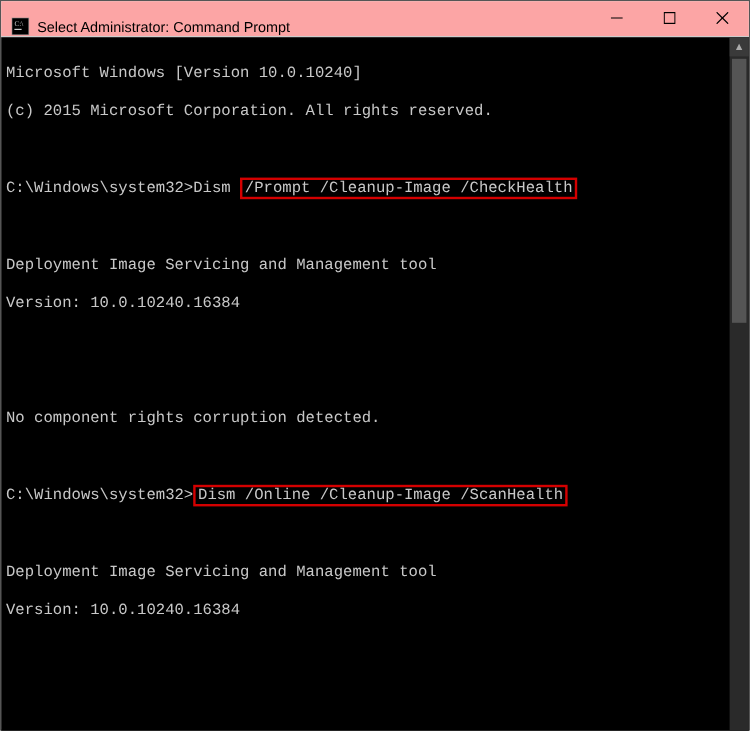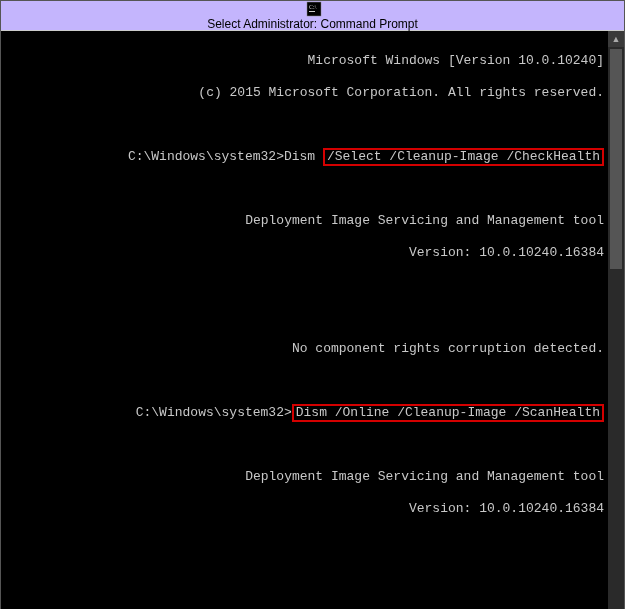--- a/index.html
+++ b/index.html
@@ -6,25 +6,24 @@
   body {
     width: 625px;
     height: 609px;
     background: #fff;
     font-family: "Segoe UI", Tahoma, sans-serif;
     overflow: hidden;
   }
   .window { width: 625px; height: 609px; border: 1px solid #555; background: #fff; display: flex; flex-direction: column; }
   .titlebar {
     height: 30px;
-    background: #c4b5fd;
+    background: #fca5a5;
     display: flex;
-    align-items: center;
+    align-items: flex-end;
     border-bottom: 1px solid #ccc;
-    flex-direction: column;
   }
   .titlebar .icon {
     width: 16px; height: 16px;
     margin: 0 6px 0 8px;
     display: flex; align-items: center; justify-content: center;
   }
   .titlebar .title { font-size: 12px; color: #000; flex: 0 0 auto; }
   .titlebar .spacer { flex: 1; }
   .ctl { width: 44px; height: 30px; display: flex; align-items: center; justify-content: center; color: #000; font-size: 14px; }
   .client {
@@ -35,21 +34,21 @@
   }
   .termwrap { flex: 1; overflow: hidden; }
   .term {
     padding: 6px 4px 4px 4px;
     color: #c8c8c8;
     font-family: Consolas, "Courier New", monospace;
     font-size: 13px;
     line-height: 16px;
     white-space: pre;
   }
-  .line { position: relative; display: block; height: 16px; text-align: right; }
+  .line { position: relative; display: block; height: 16px; }
   .hl {
     border: 2px solid #d40000;
     display: inline-block;
     padding: 0 2px;
     line-height: 14px;
     vertical-align: top;
     position: relative;
     top: -1px;
   }
   .scrollbar {
@@ -106,21 +105,21 @@
         </svg>
     </div>
   </div>
 
   <div class="client">
     <div class="termwrap">
       <div class="term">
 <span class="line">Microsoft Windows [Version 10.0.10240]</span>
 <span class="line">(c) 2015 Microsoft Corporation. All rights reserved.</span>
 <span class="line"></span>
-<span class="line"><span>C:\Windows\system32&gt;Dism </span><span class="hl">/Select /Cleanup-Image /CheckHealth</span></span>
+<span class="line"><span>C:\Windows\system32&gt;Dism </span><span class="hl">/Prompt /Cleanup-Image /CheckHealth</span></span>
 <span class="line"></span>
 <span class="line">Deployment Image Servicing and Management tool</span>
 <span class="line">Version: 10.0.10240.16384</span>
 <span class="line"></span>
 <span class="line"></span>
 <span class="line">No component rights corruption detected.</span>
 <span class="line"></span>
 <span class="line"><span>C:\Windows\system32&gt;</span><span class="hl">Dism /Online /Cleanup-Image /ScanHealth</span></span>
 <span class="line"></span>
 <span class="line">Deployment Image Servicing and Management tool</span>

